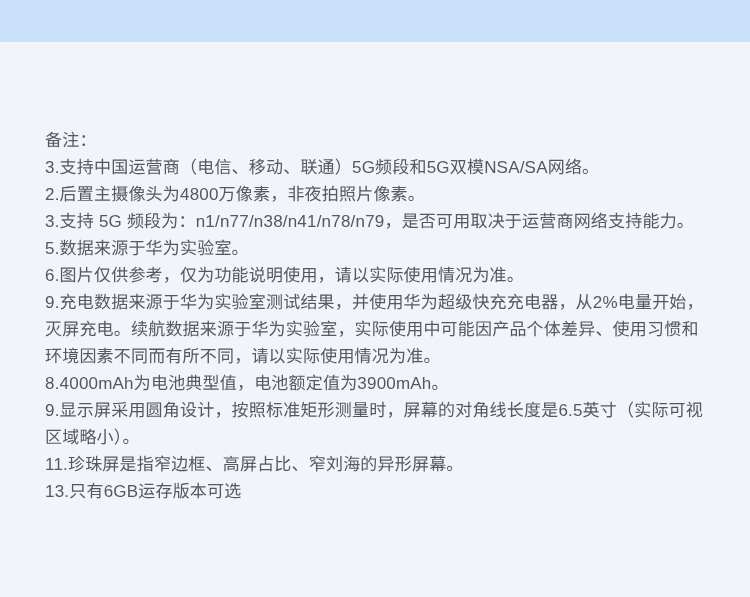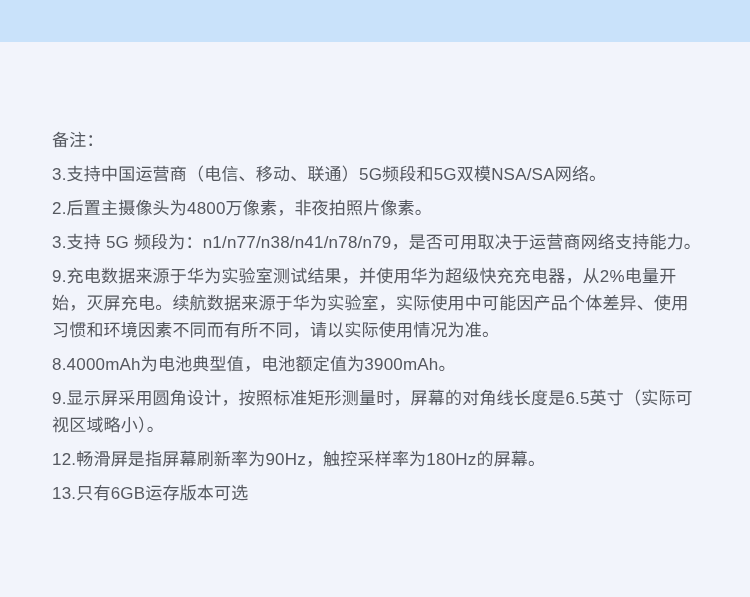--- a/index.html
+++ b/index.html
@@ -21,33 +21,35 @@
   .notes-section {
     width: 666px;
     margin: 85px 39px 0 45px;
     color: #55585f;
     font-size: 17px;
     line-height: 27px;
     letter-spacing: 0.2px;
     text-align: left;
   }
   .notes-section p {
-    margin: 7px;
+    margin: 0;
     padding: 0;
     word-break: break-all;
   }
 </style>
 </head>
 <body>
 
 <div class="top-band"></div>
 
 <div class="notes-section">
   <p>备注：</p>
   <p>3.支持中国运营商（电信、移动、联通）5G频段和5G双模NSA/SA网络。</p>
   <p>2.后置主摄像头为4800万像素，非夜拍照片像素。</p>
   <p>3.支持 5G 频段为：n1/n77/n38/n41/n78/n79，是否可用取决于运营商网络支持能力。</p>
+  <p>5.数据来源于华为实验室。</p>
+  <p>6.图片仅供参考，仅为功能说明使用，请以实际使用情况为准。</p>
   <p>9.充电数据来源于华为实验室测试结果，并使用华为超级快充充电器，从2%电量开始，灭屏充电。续航数据来源于华为实验室，实际使用中可能因产品个体差异、使用习惯和环境因素不同而有所不同，请以实际使用情况为准。</p>
   <p>8.4000mAh为电池典型值，电池额定值为3900mAh。</p>
   <p>9.显示屏采用圆角设计，按照标准矩形测量时，屏幕的对角线长度是6.5英寸（实际可视区域略小）。</p>
-  <p>12.畅滑屏是指屏幕刷新率为90Hz，触控采样率为180Hz的屏幕。</p>
+  <p>11.珍珠屏是指窄边框、高屏占比、窄刘海的异形屏幕。</p>
   <p>13.只有6GB运存版本可选</p>
 </div>
 
 </body></html>

